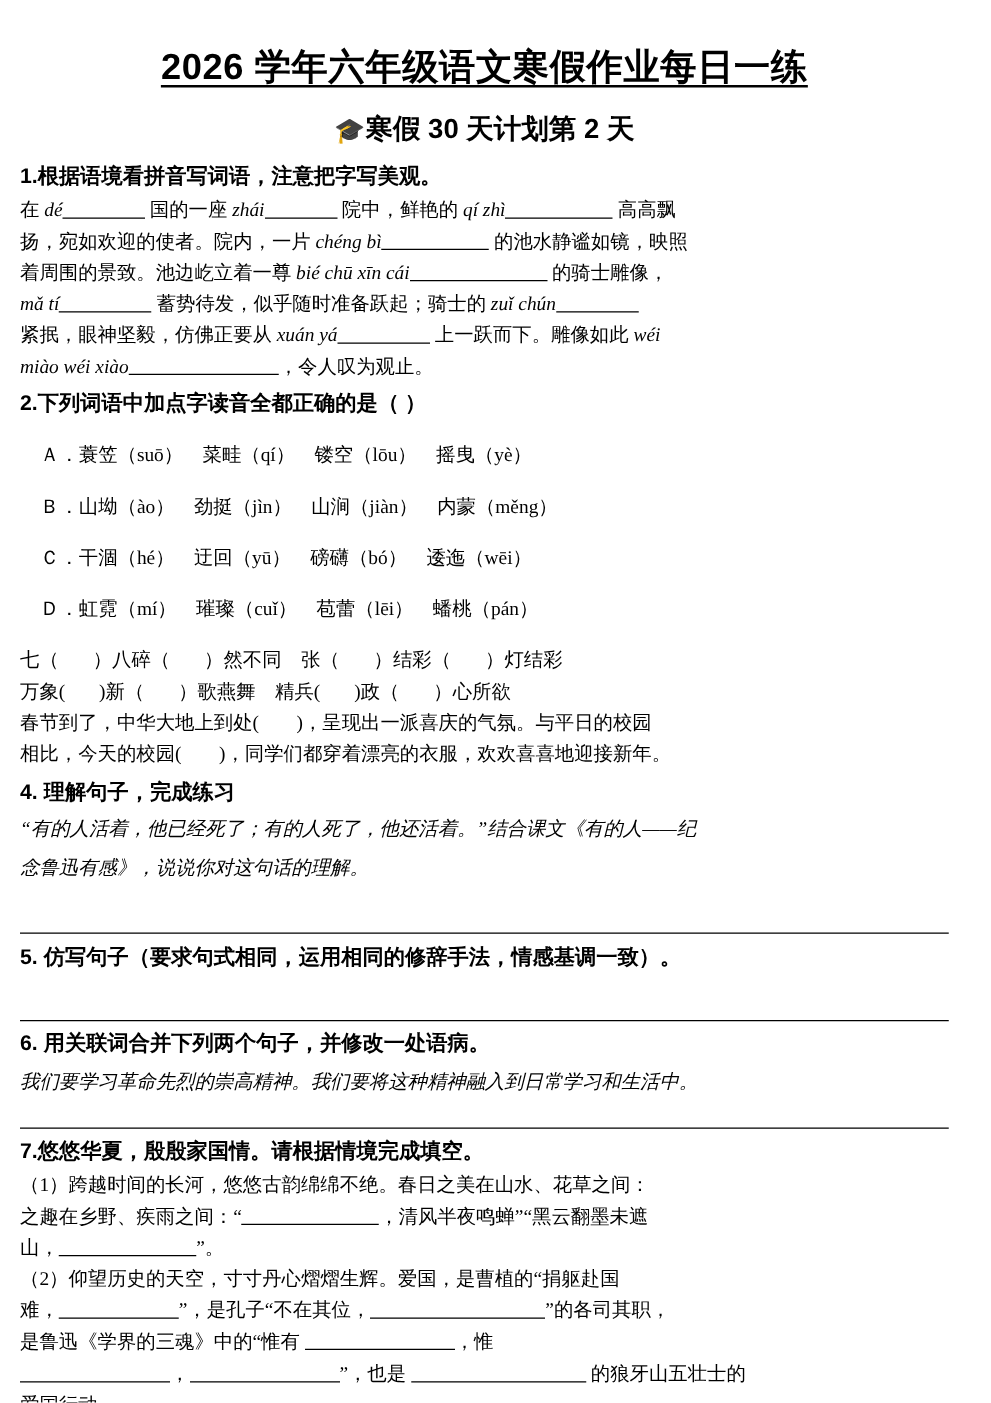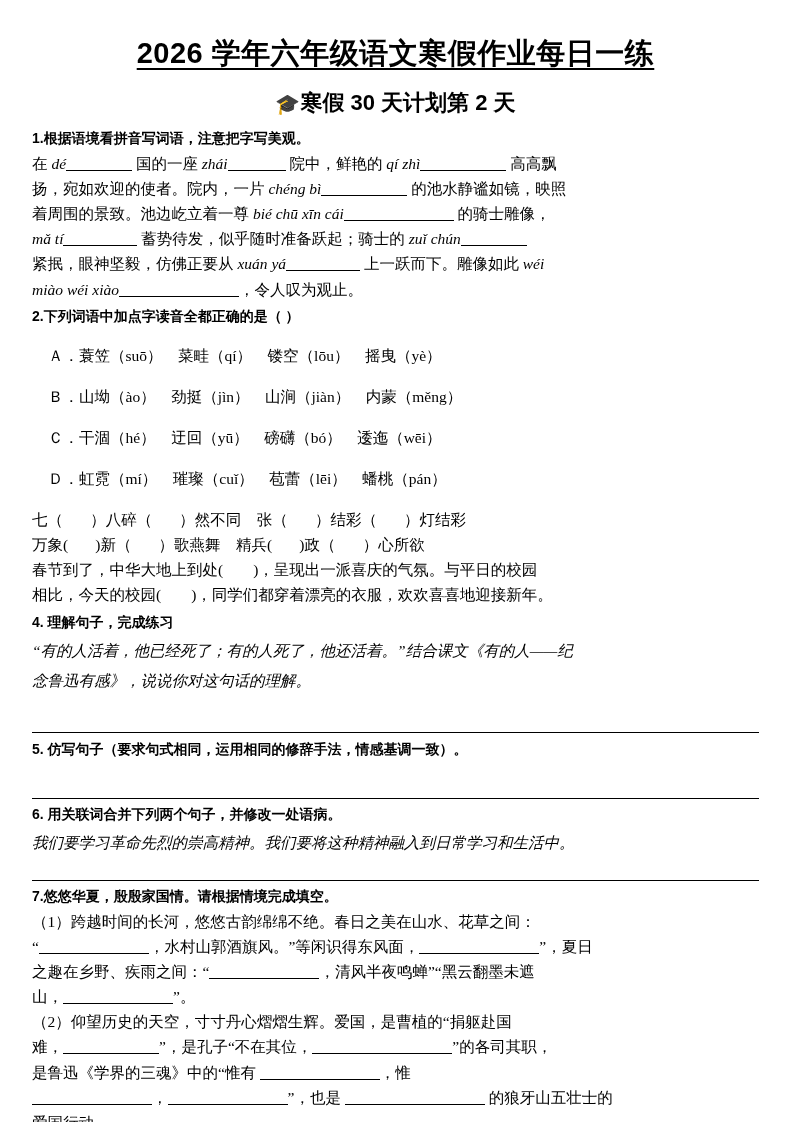--- a/index.html
+++ b/index.html
@@ -12,21 +12,21 @@
     height: 1122px;
     font-family: "Liberation Serif", "DejaVu Serif", serif;
     color: #000000;
     -webkit-font-smoothing: antialiased;
   }
   .page {
     position: relative;
     width: 793px;
     height: 1122px;
     box-sizing: border-box;
-    padding: 28px 34px 10px 32px;
+    padding: 28px 34px 10px 16px;
     overflow: hidden;
   }
   .doc-title {
     text-align: center;
     font-family: "Liberation Sans", "DejaVu Sans", sans-serif;
     font-weight: bold;
     font-size: 29px;
     letter-spacing: 0.5px;
     text-decoration: underline;
     text-underline-offset: 5px;
@@ -39,21 +39,21 @@
     font-size: 22px;
     margin: 12px 0 10px 0;
   }
   .doc-subtitle .emoji {
     font-size: 20px;
     vertical-align: -1px;
   }
   .q-head {
     font-family: "Liberation Sans", "DejaVu Sans", sans-serif;
     font-weight: bold;
-    font-size: 14px;
+    font-size: 17px;
     line-height: 1.5;
     margin: 4px 0 2px 0;
   }
   .body-line {
     font-size: 15.5px;
     line-height: 1.62;
     margin: 0;
     text-align: justify;
   }
   .italic {
@@ -169,23 +169,20 @@
   <hr class="rule tight">
 
   <div class="q-head">6.  用关联词合并下列两个句子，并修改一处语病。</div>
   <p class="quote-block">我们要学习革命先烈的崇高精神。我们要将这种精神融入到日常学习和生活中。</p>
   <div class="sec-gap-sm"></div>
   <hr class="rule tight">
 
   <div class="q-head">7.悠悠华夏，殷殷家国情。请根据情境完成填空。</div>
   <p class="body-line">（1）跨越时间的长河，悠悠古韵绵绵不绝。春日之美在山水、花草之间：</p>
   <p class="body-line">
-    <span>“</span><span class="blank b110"></span><span>，水村山郭酒旗风。”等闲识得东风面，</span><span class="blank b120"></span><span>”，夏日</span>
-  </p>
-  <p class="body-line">
     <span>之趣在乡野、疾雨之间：“</span><span class="blank b110"></span><span>，清风半夜鸣蝉”“黑云翻墨未遮</span>
   </p>
   <p class="body-line">
     <span>山，</span><span class="blank b110"></span><span>”。</span>
   </p>
   <p class="body-line">（2）仰望历史的天空，寸寸丹心熠熠生辉。爱国，是曹植的“捐躯赴国</p>
   <p class="body-line">
     <span>难，</span><span class="blank b96"></span><span>”，是孔子“不在其位，</span><span class="blank b140"></span><span>”的各司其职，</span>
   </p>
   <p class="body-line">

